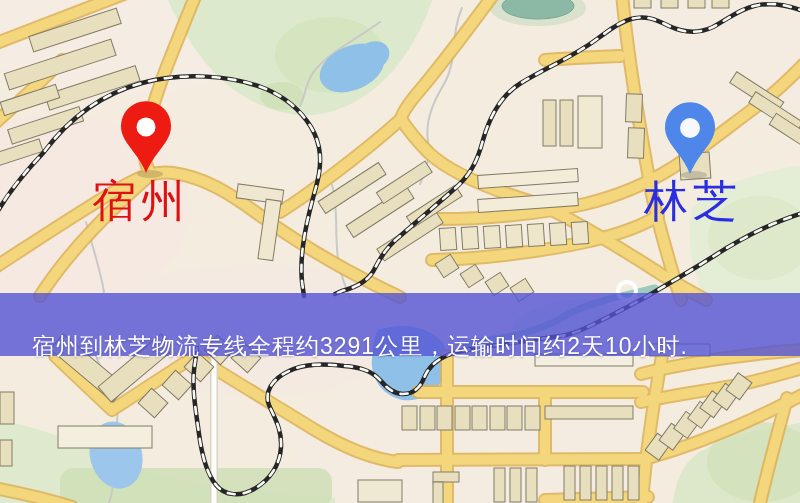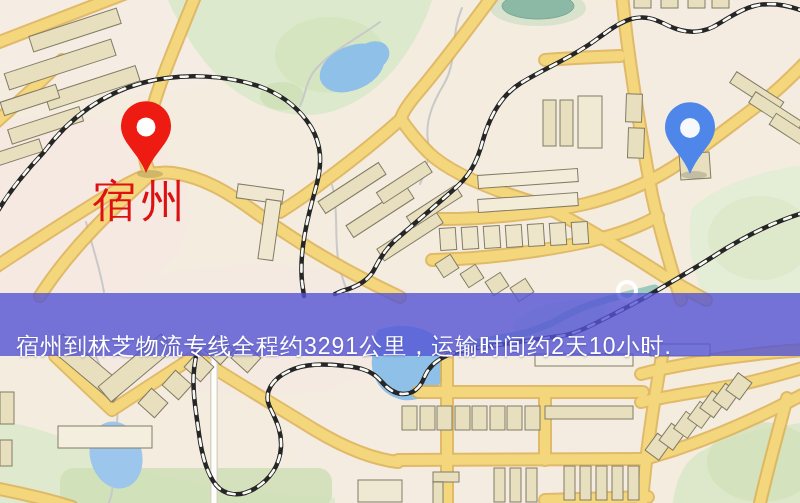--- a/index.html
+++ b/index.html
@@ -15,21 +15,21 @@
     font-family:"Liberation Sans","DejaVu Sans",sans-serif;
   }
   .city-label.origin{left:92px;top:179px;color:#dd1111;}
   .city-label.destination{left:644px;top:179px;color:#2b2de0;}
   .banner{
     position:absolute;left:0;top:293px;width:800px;height:63px;
     background:rgba(84,84,213,0.80);
     display:flex;align-items:center;
   }
   .banner-text{
-    color:#ffffff;font-size:23px;padding-left:16px;letter-spacing:1px;
+    color:#ffffff;font-size:23px;padding-left:32px;letter-spacing:1px;
     white-space:nowrap;text-shadow:0 1px 2px rgba(40,40,120,0.35);margin-top:44px;
   }
 </style>
 </head>
 <body>
 
 <div class="map-container">
 
   <svg class="map-svg" width="800" height="503" viewBox="0 0 800 503" xmlns="http://www.w3.org/2000/svg">
 
@@ -249,18 +249,19 @@
       <circle cx="146" cy="127" r="9.5" fill="#ffffff"></circle>
     </g>
     <g>
       <ellipse cx="694" cy="175" rx="13" ry="4" fill="rgba(0,0,0,0.15)"></ellipse>
       <path d="M 690,174 C 683,157 673,149 668,139 A 25,25 0 1 1 712,139 C 707,149 697,157 690,174 Z" fill="#4e86ea"></path>
       <circle cx="690" cy="128" r="10" fill="#f6f8fb"></circle>
     </g>
   </svg>
 
   <div class="city-label origin">宿州</div>
+  <div class="city-label destination">林芝</div>
 
   <div class="banner">
     <div class="banner-text">宿州到林芝物流专线全程约3291公里，运输时间约2天10小时.</div>
   </div>
 
 </div>
 
 </body></html>

